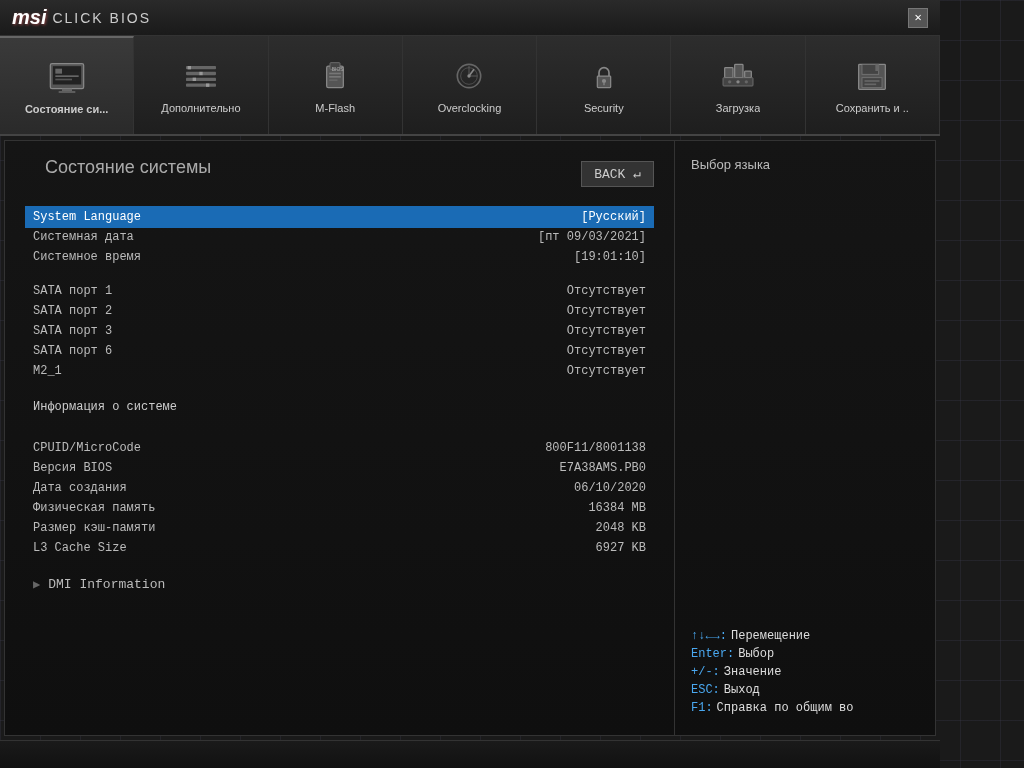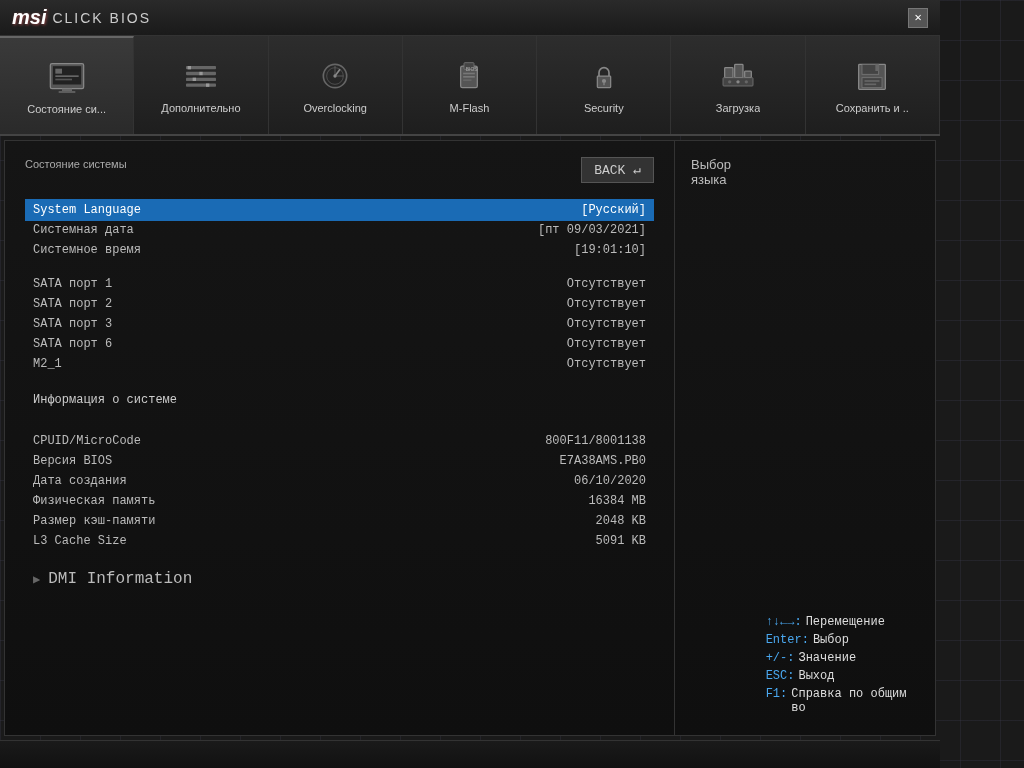--- a/index.html
+++ b/index.html
@@ -101,20 +101,21 @@
       padding: 8px 4px;
       border-right: 1px solid #333;
       cursor: pointer;
       position: relative;
       background: transparent;
     }
 
     .nav-tab.active {
       background: linear-gradient(180deg, #3a3a3a 0%, #2a2a2a 100%);
       border-top: 2px solid #666;
+      font-weight: bold;
     }
 
     .tab-icon {
       width: 48px;
       height: 40px;
       display: flex;
       align-items: center;
       justify-content: center;
     }
 
@@ -147,24 +148,25 @@
     
     .main-panel {
       flex: 1;
       padding: 16px 20px;
       background: linear-gradient(180deg, #151515 0%, #0f0f0f 100%);
       border-right: 1px solid #333;
       overflow-y: auto;
     }
 
     .section-title {
-      font-size: 11px;
+      font-size: 18px;
       color: #aaa;
       margin-bottom: 12px;
       font-family: Arial, sans-serif;
+      margin-left: 20px;
     }
 
     .back-button {
       float: right;
       background: #333;
       border: 1px solid #555;
       color: #ccc;
       padding: 4px 12px;
       font-size: 13px;
       cursor: pointer;
@@ -239,32 +241,32 @@
       padding: 4px 8px;
       cursor: pointer;
     }
 
     .dmi-arrow {
       color: #666;
       font-size: 12px;
     }
 
     .dmi-label {
-      font-size: 16px;
+      font-size: 13px;
       color: #bbb;
       font-family: 'Courier New', monospace;
     }
 
     
     .right-panel {
       width: 260px;
       padding: 16px;
       background: linear-gradient(180deg, #151515 0%, #0f0f0f 100%);
       display: flex;
-      flex-direction: row;
+      flex-direction: column;
       justify-content: flex-end;
     }
 
     .help-title {
       font-size: 13px;
       color: #bbb;
       font-family: Arial, sans-serif;
       margin-bottom: 12px;
     }
 
@@ -349,43 +351,43 @@
           <rect x="14" y="22" width="4" height="4" fill="#999"></rect>
           <rect x="30" y="29" width="4" height="4" fill="#999"></rect>
         </svg>
       </div>
       <span class="tab-label">Дополнительно</span>
     </div>
 
     <div class="nav-tab">
       <div class="tab-icon">
         <svg class="icon-svg" viewBox="0 0 48 40" fill="none">
+          <rect x="14" y="8" width="20" height="26" rx="2" fill="#555" stroke="#888" stroke-width="1.5"></rect>
+          <rect x="18" y="4" width="12" height="8" rx="1" fill="#444" stroke="#777" stroke-width="1"></rect>
+          <rect x="17" y="16" width="14" height="2" fill="#777"></rect>
+          <rect x="17" y="20" width="14" height="2" fill="#777"></rect>
+          <rect x="17" y="24" width="10" height="2" fill="#666"></rect>
+          <text x="20" y="14" font-size="6" fill="#aaa" font-family="Arial">BIOS</text>
+        </svg>
+      </div>
+      <span class="tab-label">M-Flash</span>
+    </div>
+
+    <div class="nav-tab">
+      <div class="tab-icon">
+        <svg class="icon-svg" viewBox="0 0 48 40" fill="none">
           <circle cx="24" cy="20" r="14" stroke="#666" stroke-width="2" fill="none"></circle>
           <circle cx="24" cy="20" r="10" stroke="#555" stroke-width="1" fill="none"></circle>
           <line x1="24" y1="20" x2="30" y2="12" stroke="#888" stroke-width="2"></line>
           <line x1="24" y1="20" x2="24" y2="8" stroke="#666" stroke-width="1"></line>
           <line x1="24" y1="20" x2="34" y2="20" stroke="#666" stroke-width="1"></line>
           <circle cx="24" cy="20" r="2" fill="#888"></circle>
         </svg>
       </div>
       <span class="tab-label">Overclocking</span>
-    </div>
-
-    <div class="nav-tab">
-      <div class="tab-icon">
-        <svg class="icon-svg" viewBox="0 0 48 40" fill="none">
-          <rect x="14" y="8" width="20" height="26" rx="2" fill="#555" stroke="#888" stroke-width="1.5"></rect>
-          <rect x="18" y="4" width="12" height="8" rx="1" fill="#444" stroke="#777" stroke-width="1"></rect>
-          <rect x="17" y="16" width="14" height="2" fill="#777"></rect>
-          <rect x="17" y="20" width="14" height="2" fill="#777"></rect>
-          <rect x="17" y="24" width="10" height="2" fill="#666"></rect>
-          <text x="20" y="14" font-size="6" fill="#aaa" font-family="Arial">BIOS</text>
-        </svg>
-      </div>
-      <span class="tab-label">M-Flash</span>
     </div>
 
     <div class="nav-tab">
       <div class="tab-icon">
         <svg class="icon-svg" viewBox="0 0 48 40" fill="none">
           <rect x="16" y="20" width="16" height="14" rx="1" fill="#555" stroke="#888" stroke-width="1.5"></rect>
           <path d="M18 20 V16 A6 6 0 0 1 30 16 V20" stroke="#888" stroke-width="2" fill="none"></path>
           <circle cx="24" cy="26" r="2.5" fill="#888"></circle>
           <line x1="24" y1="28" x2="24" y2="31" stroke="#888" stroke-width="1.5"></line>
         </svg>
@@ -490,21 +492,21 @@
             <div class="info-row">
               <span class="info-label">Физическая память</span>
               <span class="info-value">16384 MB</span>
             </div>
             <div class="info-row">
               <span class="info-label">Размер кэш-памяти</span>
               <span class="info-value">2048 KB</span>
             </div>
             <div class="info-row">
               <span class="info-label">L3 Cache Size</span>
-              <span class="info-value">5091 KB</span>
+              <span class="info-value">6927 KB</span>
             </div>
           </div>
       </div>
 
       <div class="dmi-row">
         <span class="dmi-arrow">▶</span>
         <span class="dmi-label">DMI Information</span>
       </div>
 
     </div>

